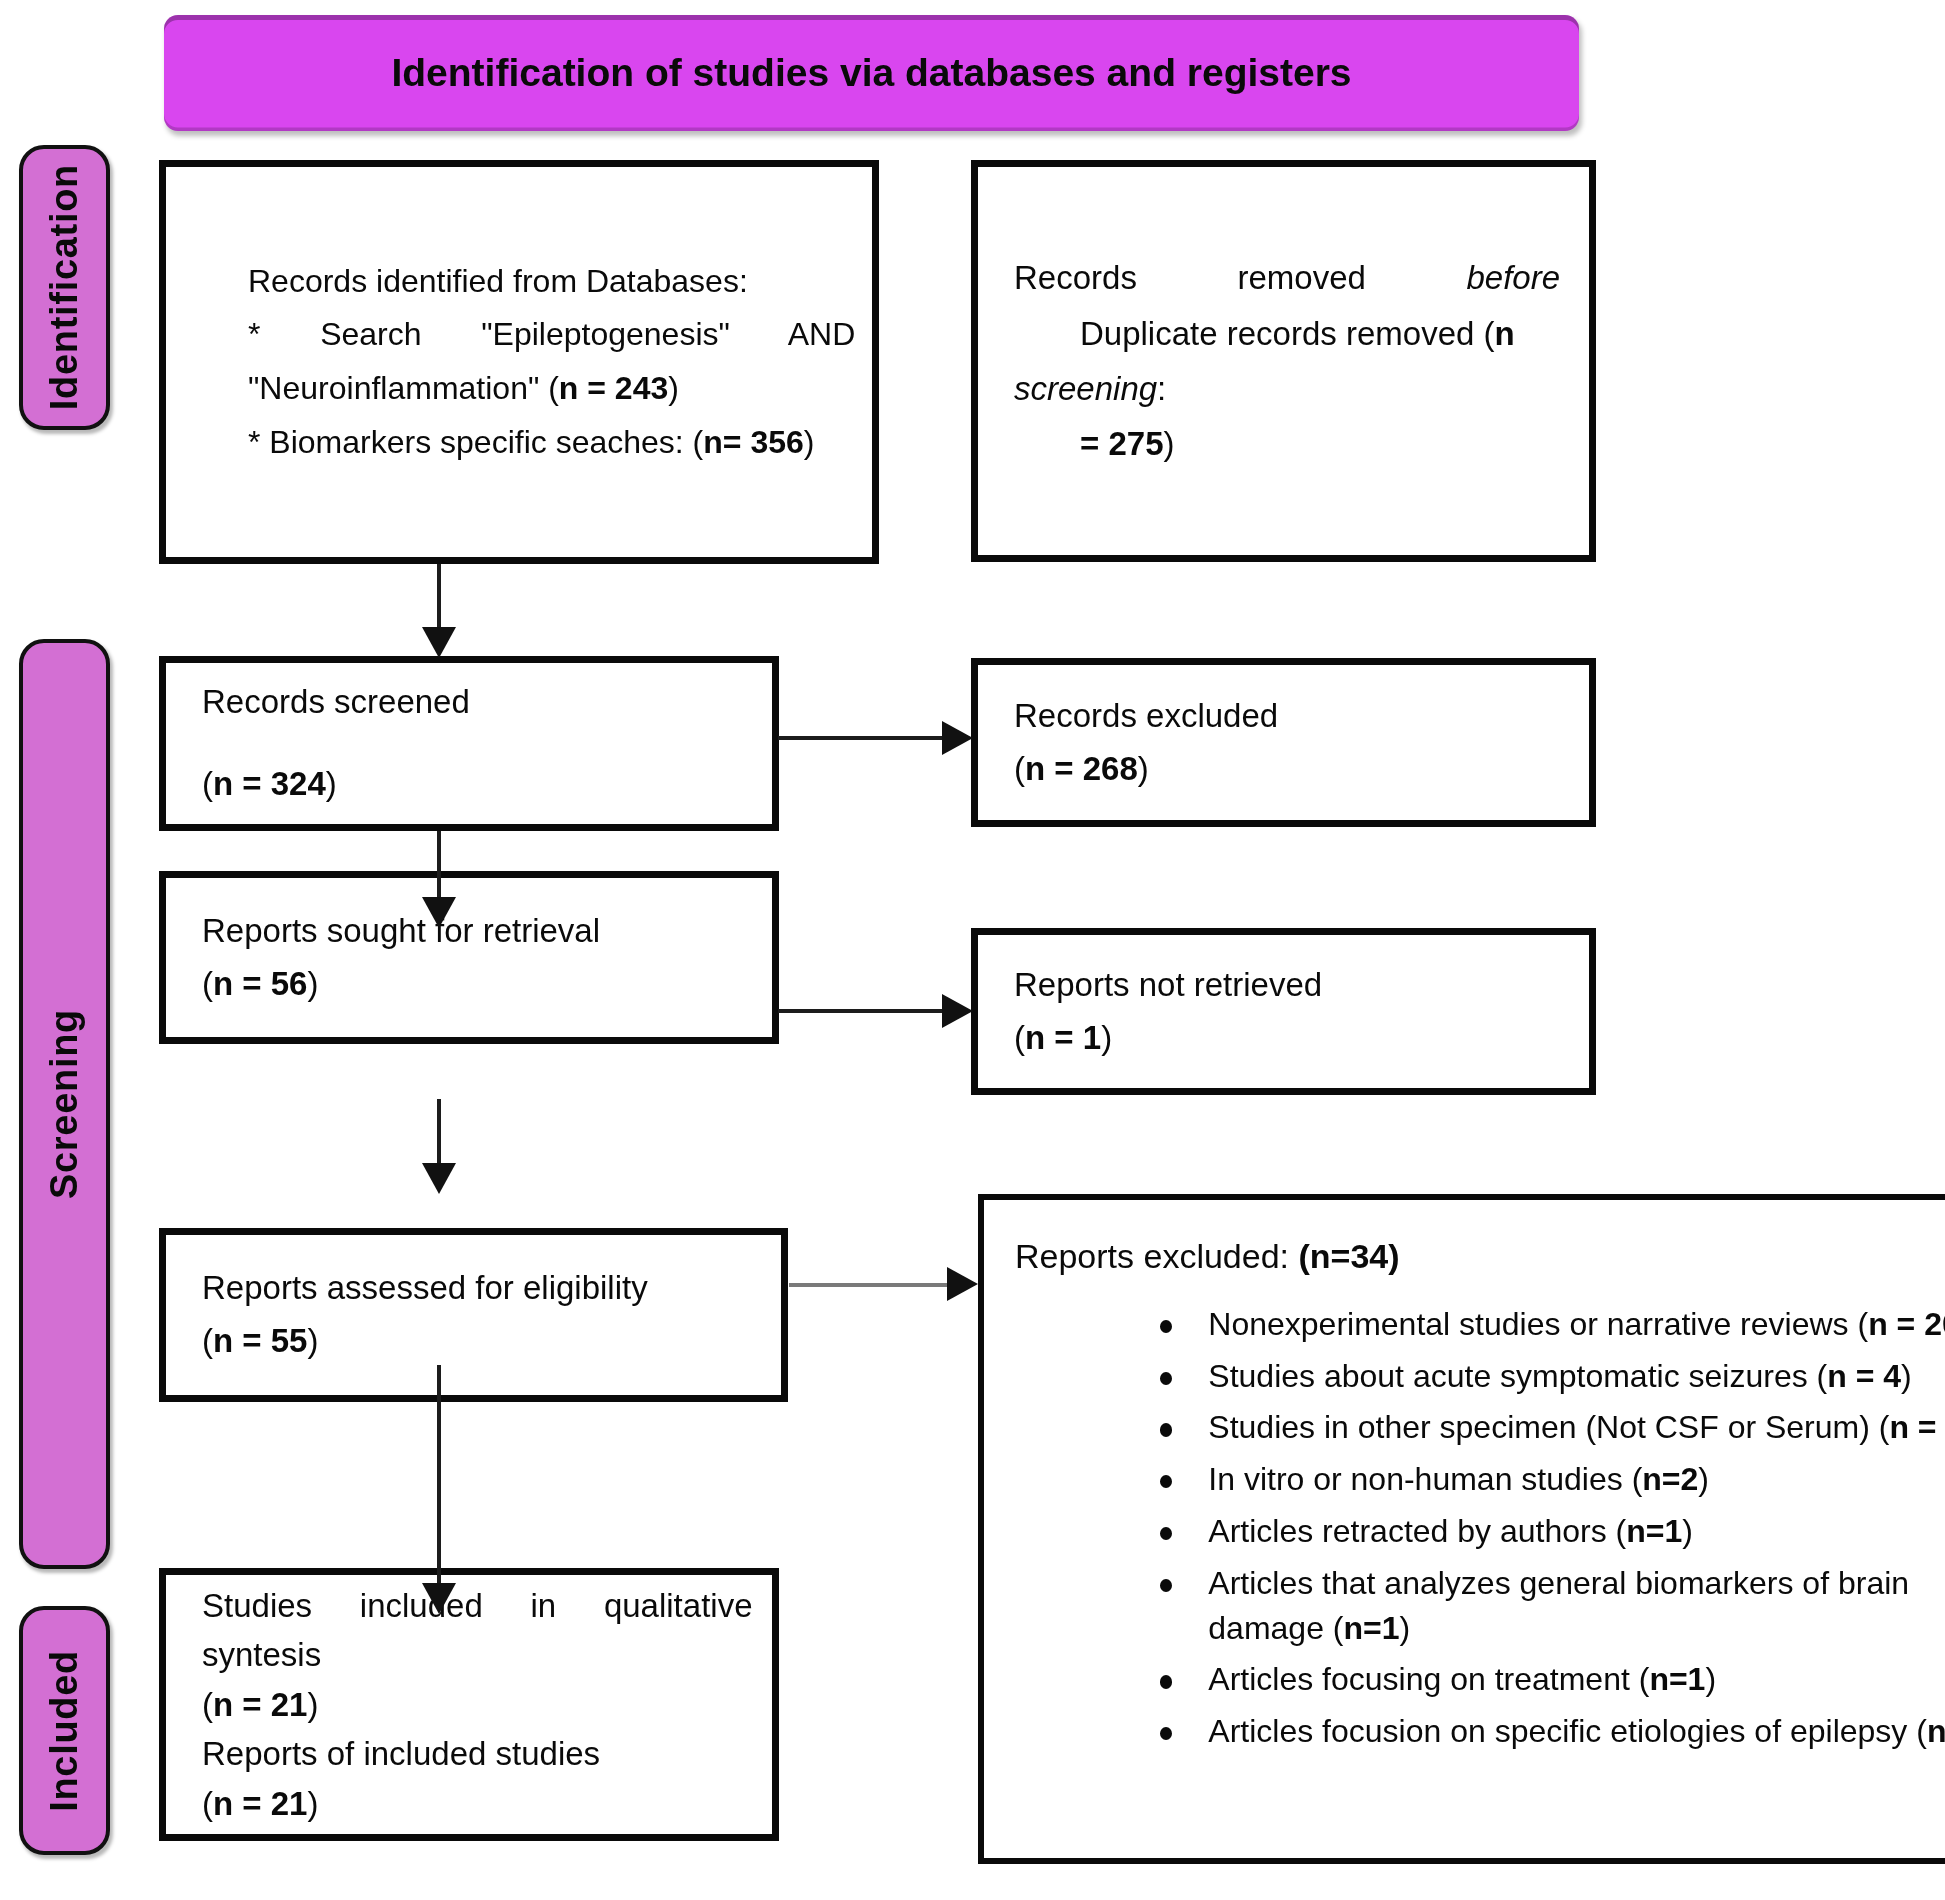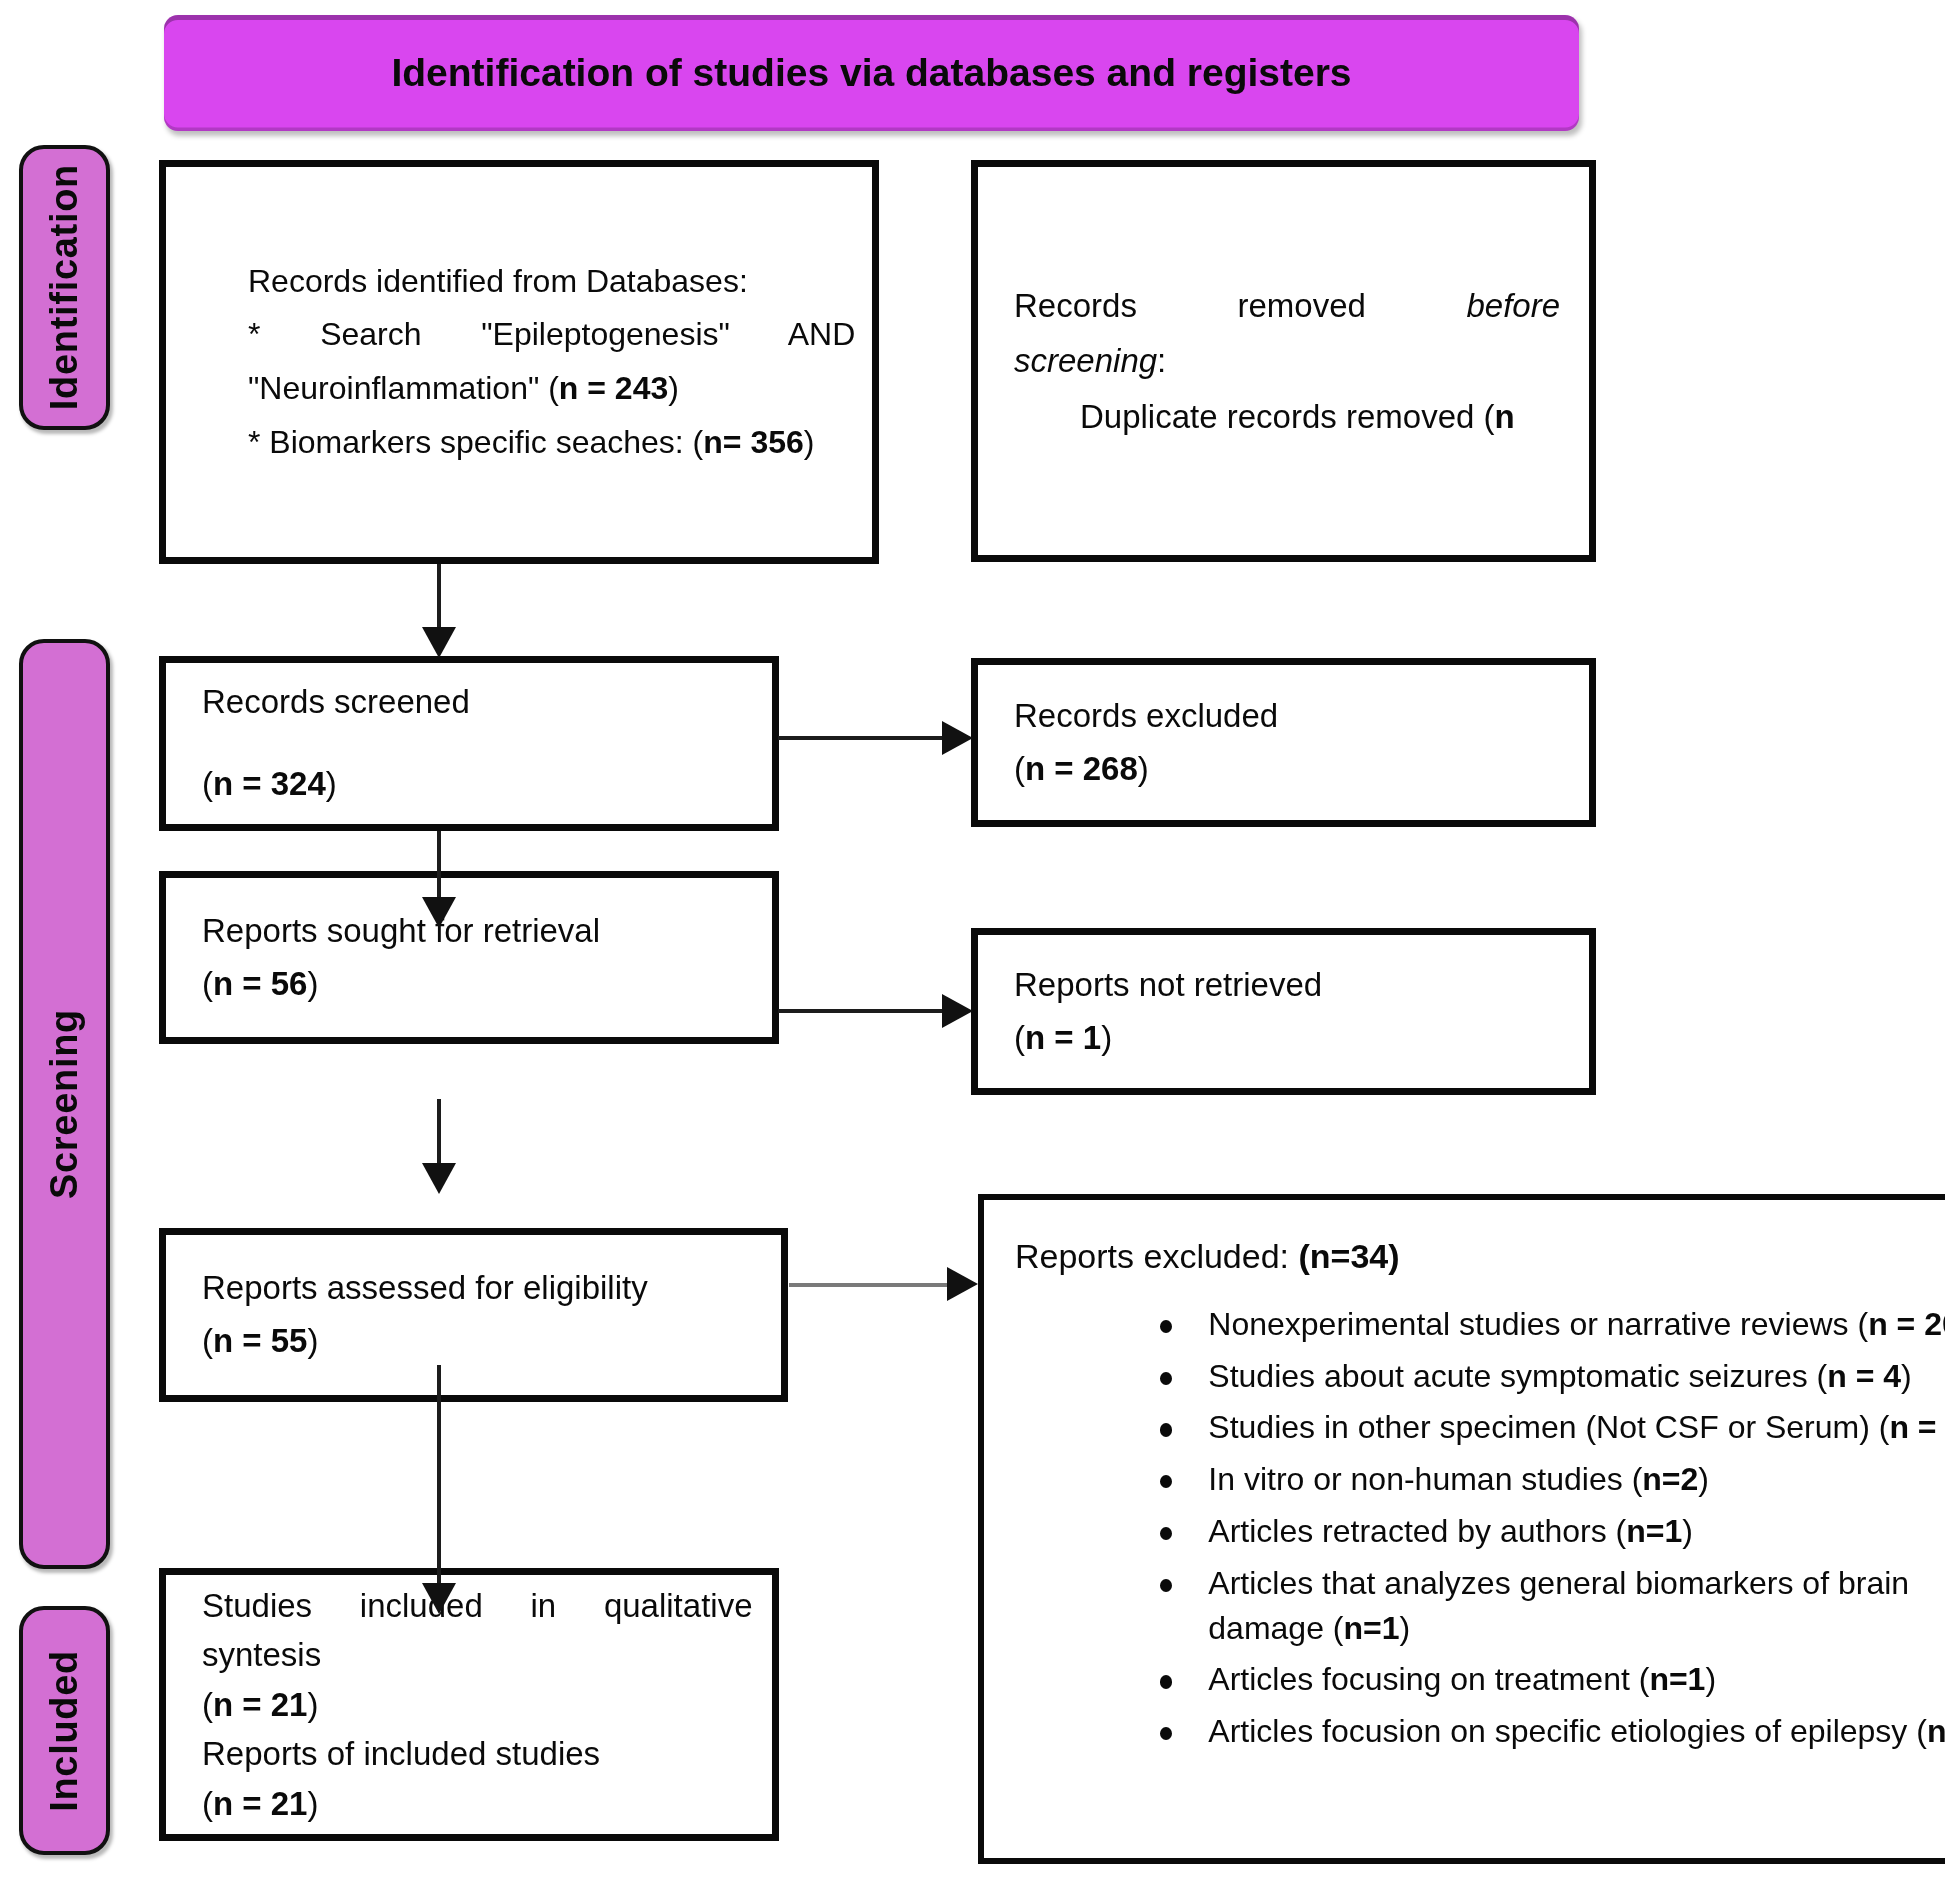--- a/index.html
+++ b/index.html
@@ -89,22 +89,23 @@
   </div>
 
   <div class="box bx-identified">
       <div class="line"><span>Records identified from Databases:</span></div>
       <div class="line just"><span>* Search "Epileptogenesis" AND</span></div>
       <div class="line"><span>"Neuroinflammation" (</span><span class="b">n = 243</span><span>)</span></div>
       <div class="line"><span>* Biomarkers specific seaches: (</span><span class="b">n= 356</span><span>)</span></div>
     </div>
   <div class="box bx-removed">
       <div class="line just"><span>Records removed </span><span class="i">before</span></div>
+      <div class="line ind"><span>Duplicate records removed (</span><span class="b">n</span></div>
       <div class="line"><span class="i">screening</span><span>:</span></div>
-      <div class="line ind"><span>Duplicate records removed (</span><span class="b">n</span></div>
+      <div class="line ind"><span class="b">= 275</span><span>)</span></div>
     </div>
   <div class="box bx-screened">
       <div class="line"><span>Records screened</span></div>
       <div class="line"><span>(</span><span class="b">n = 324</span><span>)</span></div>
     </div>
   <div class="box bx-excluded">
       <div class="line"><span>Records excluded</span></div>
       <div class="line"><span>(</span><span class="b">n = 268</span><span>)</span></div>
     </div>
   <div class="box bx-sought">

